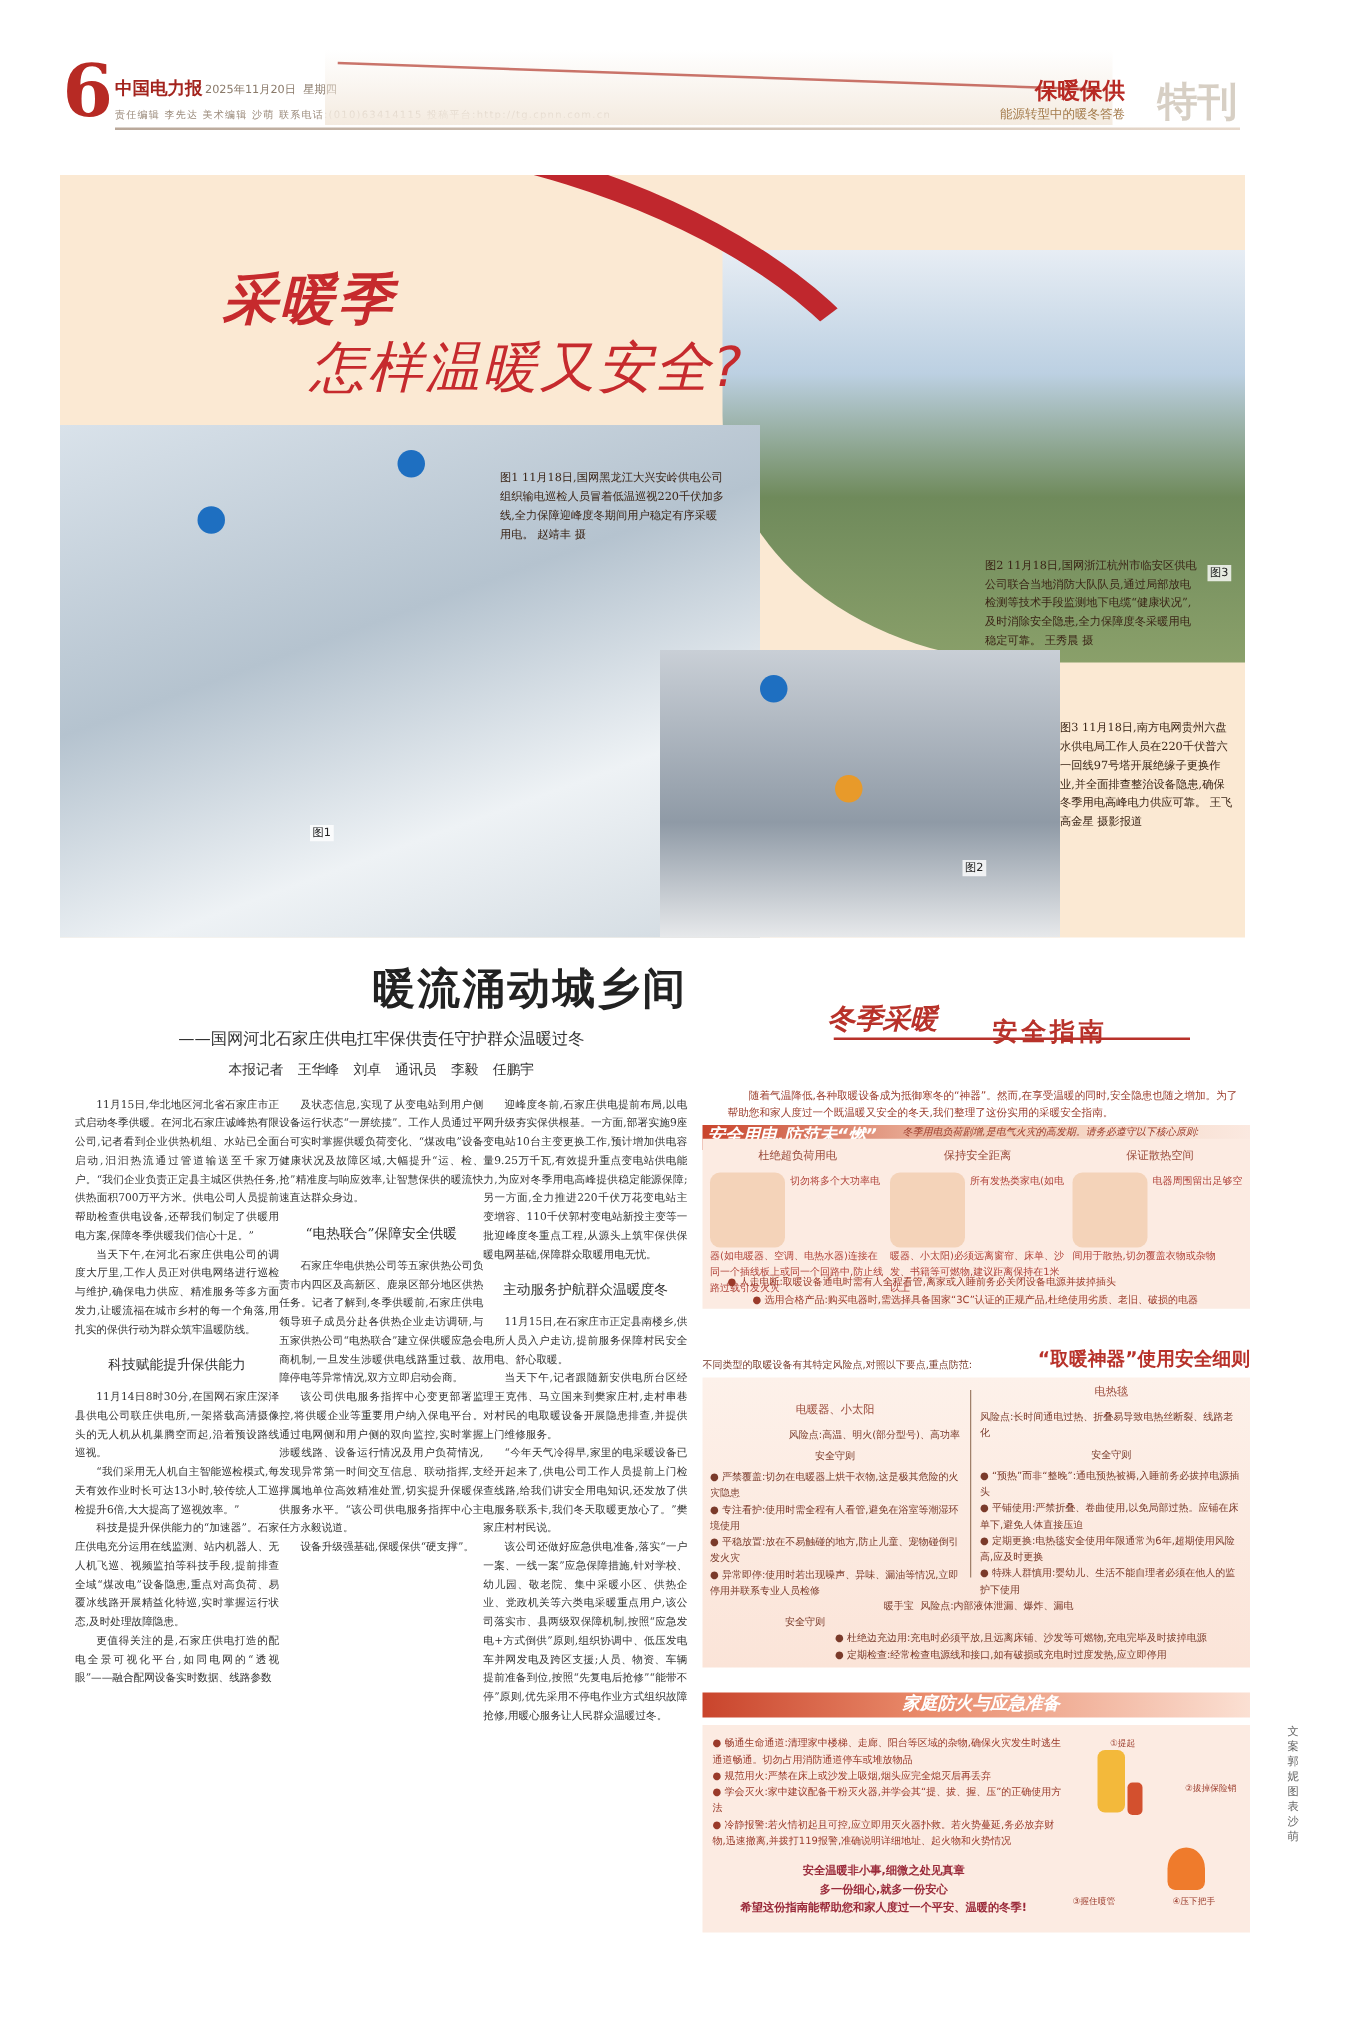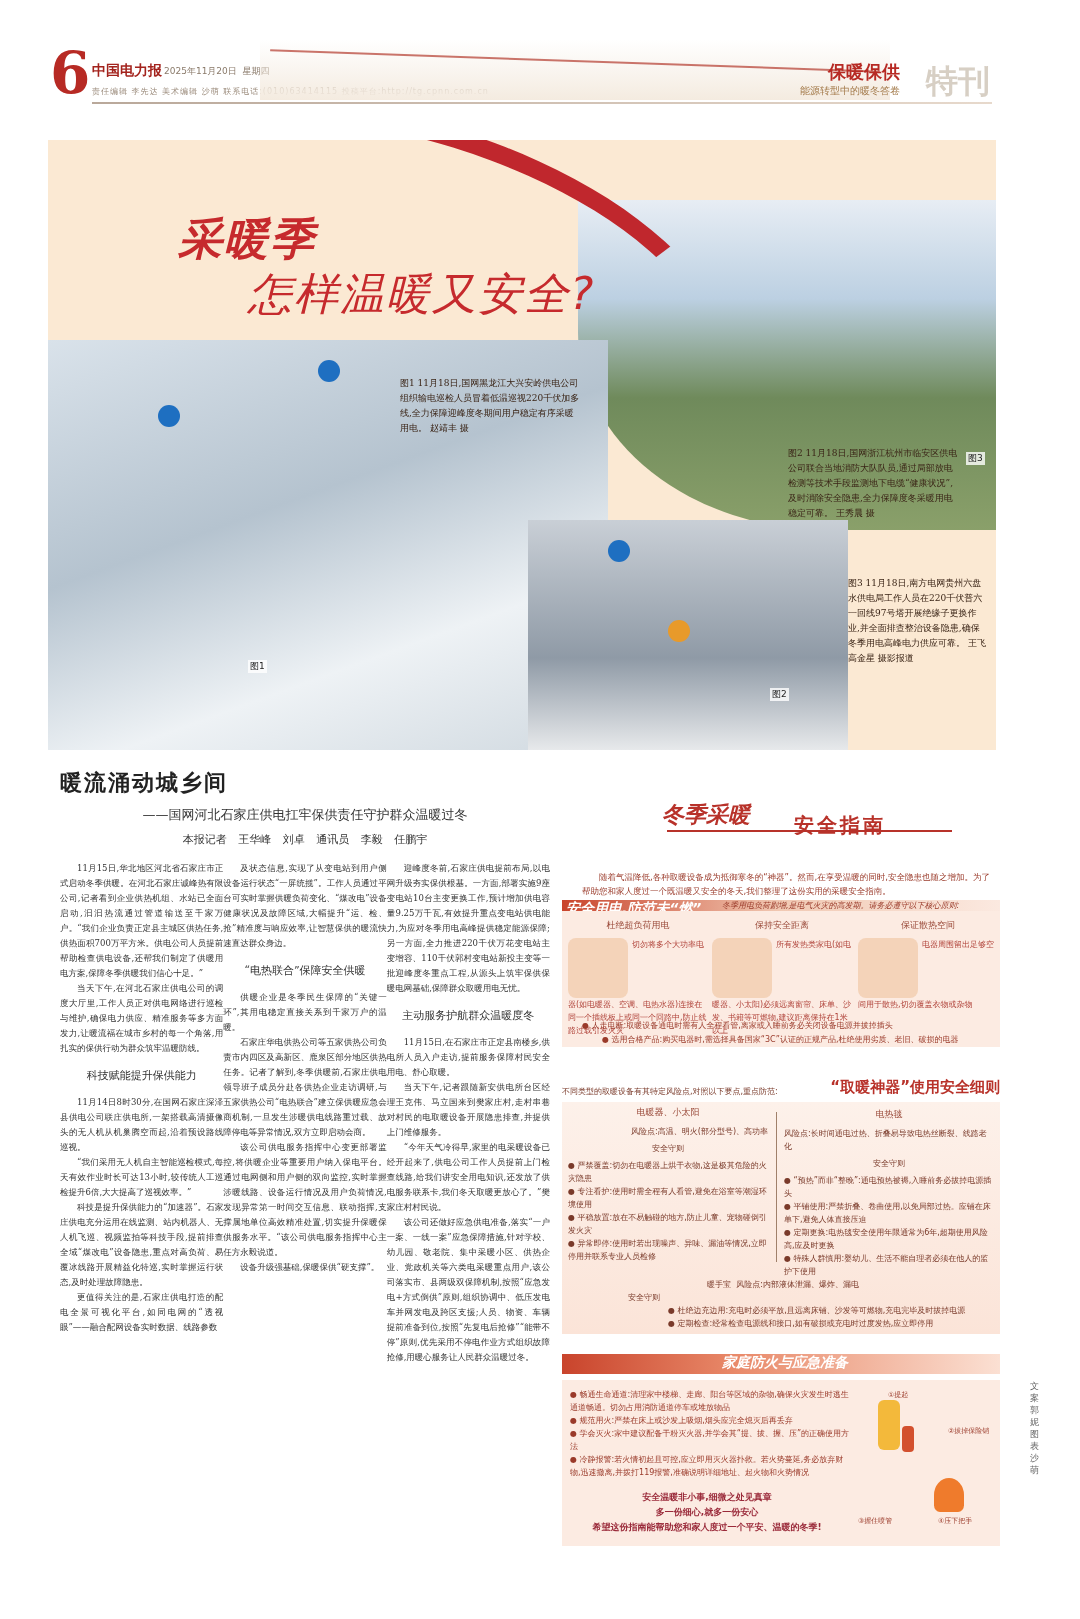--- a/index.html
+++ b/index.html
@@ -19,21 +19,21 @@
 .hero .photo1{position:absolute;left:0;top:200px;width:560px;height:420px;background:linear-gradient(160deg,#d9e2ea 0%,#b5c3cf 40%,#eef2f5 70%,#cfd8df 100%)}
 .hero .photo2{position:absolute;left:480px;top:380px;width:320px;height:230px;background:linear-gradient(180deg,#c9cfd6,#8f9aa6 60%,#e7e9eb)}
 .hero .photo3{position:absolute;left:530px;top:60px;width:418px;height:330px;background:linear-gradient(180deg,#e7edf4 0%,#bcd0e2 30%,#6f8a5b 60%,#8aa06a 100%);border-radius:0 0 0 60%}
 .swoosh{position:absolute;border-radius:50%;border:18px solid #c0272d;border-color:#c0272d transparent transparent transparent}
 .hero-title1{position:absolute;left:130px;top:70px;font-size:44px;font-weight:bold;color:#c62a2d;font-style:italic;font-family:"DejaVu Sans",sans-serif;letter-spacing:2px}
 .hero-title2{position:absolute;left:200px;top:125px;font-size:44px;font-weight:normal;color:#c62a2d;font-style:italic;letter-spacing:2px}
 .caption{position:absolute;font-size:9px;line-height:15px;color:#3a2416;font-family:"DejaVu Serif",serif}
 .fig-label{position:absolute;font-size:9px;color:#222;background:rgba(255,255,255,.8);padding:0 2px}
 .worker{position:absolute;width:22px;height:22px;border-radius:50%;background:#1e6fc1}
 .article{position:absolute;left:60px;top:760px;width:490px}
-.art-title{text-align:left;font-size:22px;font-weight:bold;font-family:Liberation Serif, serif;margin-top:8px;letter-spacing:2px}
+.art-title{text-align:right;font-size:34px;font-weight:bold;font-family:Liberation Serif, serif;margin-top:8px;letter-spacing:2px}
 .art-sub{text-align:center;font-size:13px;margin-top:8px;color:#333}
 .byline{text-align:center;font-size:11px;margin-top:8px;color:#333;word-spacing:8px}
 .cols{display:flex;gap:0;margin-top:14px}
 .col{flex:1;font-size:8.5px;line-height:15px;color:#333;font-family:"DejaVu Serif",serif;text-align:justify}
 .col p{text-indent:2em}
 .col h4{font-size:11px;font-weight:normal;text-align:center;margin:12px 0;font-family:"DejaVu Serif",serif}
 .guide{position:absolute;left:562px;top:780px;width:438px}
 .g-head1{position:absolute;left:100px;top:20px;font-size:22px;font-weight:bold;color:#b8322a;font-style:italic}
 .g-head2{position:absolute;left:232px;top:32px;font-size:20px;font-weight:bold;color:#b8322a;font-family:"DejaVu Serif",serif;letter-spacing:3px}
 .g-line{position:absolute;left:105px;top:50px;width:285px;height:2px;background:#b8322a}
@@ -98,21 +98,20 @@
       <p>当天下午,在河北石家庄供电公司的调度大厅里,工作人员正对供电网络进行巡检与维护,确保电力供应、精准服务等多方面发力,让暖流福在城市乡村的每一个角落,用扎实的保供行动为群众筑牢温暖防线。</p>
       <h4>科技赋能提升保供能力</h4>
       <p>11月14日8时30分,在国网石家庄深泽县供电公司联庄供电所,一架搭载高清摄像头的无人机从机巢腾空而起,沿着预设路线巡视。</p>
       <p>“我们采用无人机自主智能巡检模式,每天有效作业时长可达13小时,较传统人工巡检提升6倍,大大提高了巡视效率。”</p>
       <p>科技是提升保供能力的“加速器”。石家庄供电充分运用在线监测、站内机器人、无人机飞巡、视频监拍等科技手段,提前排查全域“煤改电”设备隐患,重点对高负荷、易覆冰线路开展精益化特巡,实时掌握运行状态,及时处理故障隐患。</p>
       <p>更值得关注的是,石家庄供电打造的配电全景可视化平台,如同电网的“透视眼”——融合配网设备实时数据、线路参数</p>
     </div>
     <div class="col">
       <p>及状态信息,实现了从变电站到用户侧设备运行状态“一屏统揽”。工作人员通过平台可实时掌握供暖负荷变化、“煤改电”设备健康状况及故障区域,大幅提升“运、检、抢”精准度与响应效率,让智慧保供的暖流快速直达群众身边。</p>
       <h4>“电热联合”保障安全供暖</h4>
-      <p>供暖企业是冬季民生保障的“关键一环”,其用电稳定直接关系到千家万户的温暖。</p>
       <p>石家庄华电供热公司等五家供热公司负责市内四区及高新区、鹿泉区部分地区供热任务。记者了解到,冬季供暖前,石家庄供电领导班子成员分赴各供热企业走访调研,与五家供热公司“电热联合”建立保供暖应急会商机制,一旦发生涉暖供电线路重过载、故障停电等异常情况,双方立即启动会商。</p>
       <p>该公司供电服务指挥中心变更部署监控,将供暖企业等重要用户纳入保电平台。通过电网侧和用户侧的双向监控,实时掌握涉暖线路、设备运行情况及用户负荷情况,发现异常第一时间交互信息、联动指挥,支撑属地单位高效精准处置,切实提升保暖保供服务水平。“该公司供电服务指挥中心主任方永毅说道。</p>
       <p>设备升级强基础,保暖保供“硬支撑”。</p>
     </div>
     <div class="col">
       <p>迎峰度冬前,石家庄供电提前布局,以电网升级夯实保供根基。一方面,部署实施9座变电站10台主变更换工作,预计增加供电容量9.25万千瓦,有效提升重点变电站供电能力,为应对冬季用电高峰提供稳定能源保障;另一方面,全力推进220千伏万花变电站主变增容、110千伏郭村变电站新投主变等一批迎峰度冬重点工程,从源头上筑牢保供保暖电网基础,保障群众取暖用电无忧。</p>
       <h4>主动服务护航群众温暖度冬</h4>
       <p>11月15日,在石家庄市正定县南楼乡,供电所人员入户走访,提前服务保障村民安全用电、舒心取暖。</p>
       <p>当天下午,记者跟随新安供电所台区经理王克伟、马立国来到樊家庄村,走村串巷对村民的电取暖设备开展隐患排查,并提供上门维修服务。</p>
       <p>“今年天气冷得早,家里的电采暖设备已经开起来了,供电公司工作人员提前上门检查线路,给我们讲安全用电知识,还发放了供电服务联系卡,我们冬天取暖更放心了。”樊家庄村村民说。</p>
@@ -144,21 +143,21 @@
       <div class="card-title">保证散热空间</div>
       <span class="ill"></span><span>电器周围留出足够空间用于散热,切勿覆盖衣物或杂物</span>
     </div>
     <div class="bullet" style="position:absolute;left:20px;top:108px">● <span>人走电断:取暖设备通电时需有人全程看管,离家或入睡前务必关闭设备电源并拔掉插头</span></div>
     <div class="bullet" style="position:absolute;left:40px;top:122px">● <span>选用合格产品:购买电器时,需选择具备国家“3C”认证的正规产品,杜绝使用劣质、老旧、破损的电器</span></div>
   </div>
 
   <div class="sub-note" style="top:306px">不同类型的取暖设备有其特定风险点,对照以下要点,重点防范:</div>
   <div class="banner2" style="top:298px">“取暖神器”使用安全细则</div>
   <div class="panel" style="top:322px;height:232px;background:linear-gradient(180deg,#fdf1ea,#fbe4d8)">
-    <div class="card" style="left:6px;top:4px;width:200px;color:#7a3a2a">
+    <div class="card" style="left:6px;top:20px;width:200px;color:#7a3a2a">
       <div class="card-title">电暖器、小太阳</div>
       <div style="text-align:right">风险点:高温、明火(部分型号)、高功率</div>
       <div style="text-align:center;margin:4px 0">安全守则</div>
       <div>● <span>严禁覆盖:切勿在电暖器上烘干衣物,这是极其危险的火灾隐患</span></div>
       <div>● <span>专注看护:使用时需全程有人看管,避免在浴室等潮湿环境使用</span></div>
       <div>● <span>平稳放置:放在不易触碰的地方,防止儿童、宠物碰倒引发火灾</span></div>
       <div>● <span>异常即停:使用时若出现噪声、异味、漏油等情况,立即停用并联系专业人员检修</span></div>
     </div>
     <div style="position:absolute;left:214px;top:10px;width:1px;height:150px;background:#a0806a"></div>
     <div class="card" style="left:222px;top:6px;width:210px;color:#7a3a2a">

